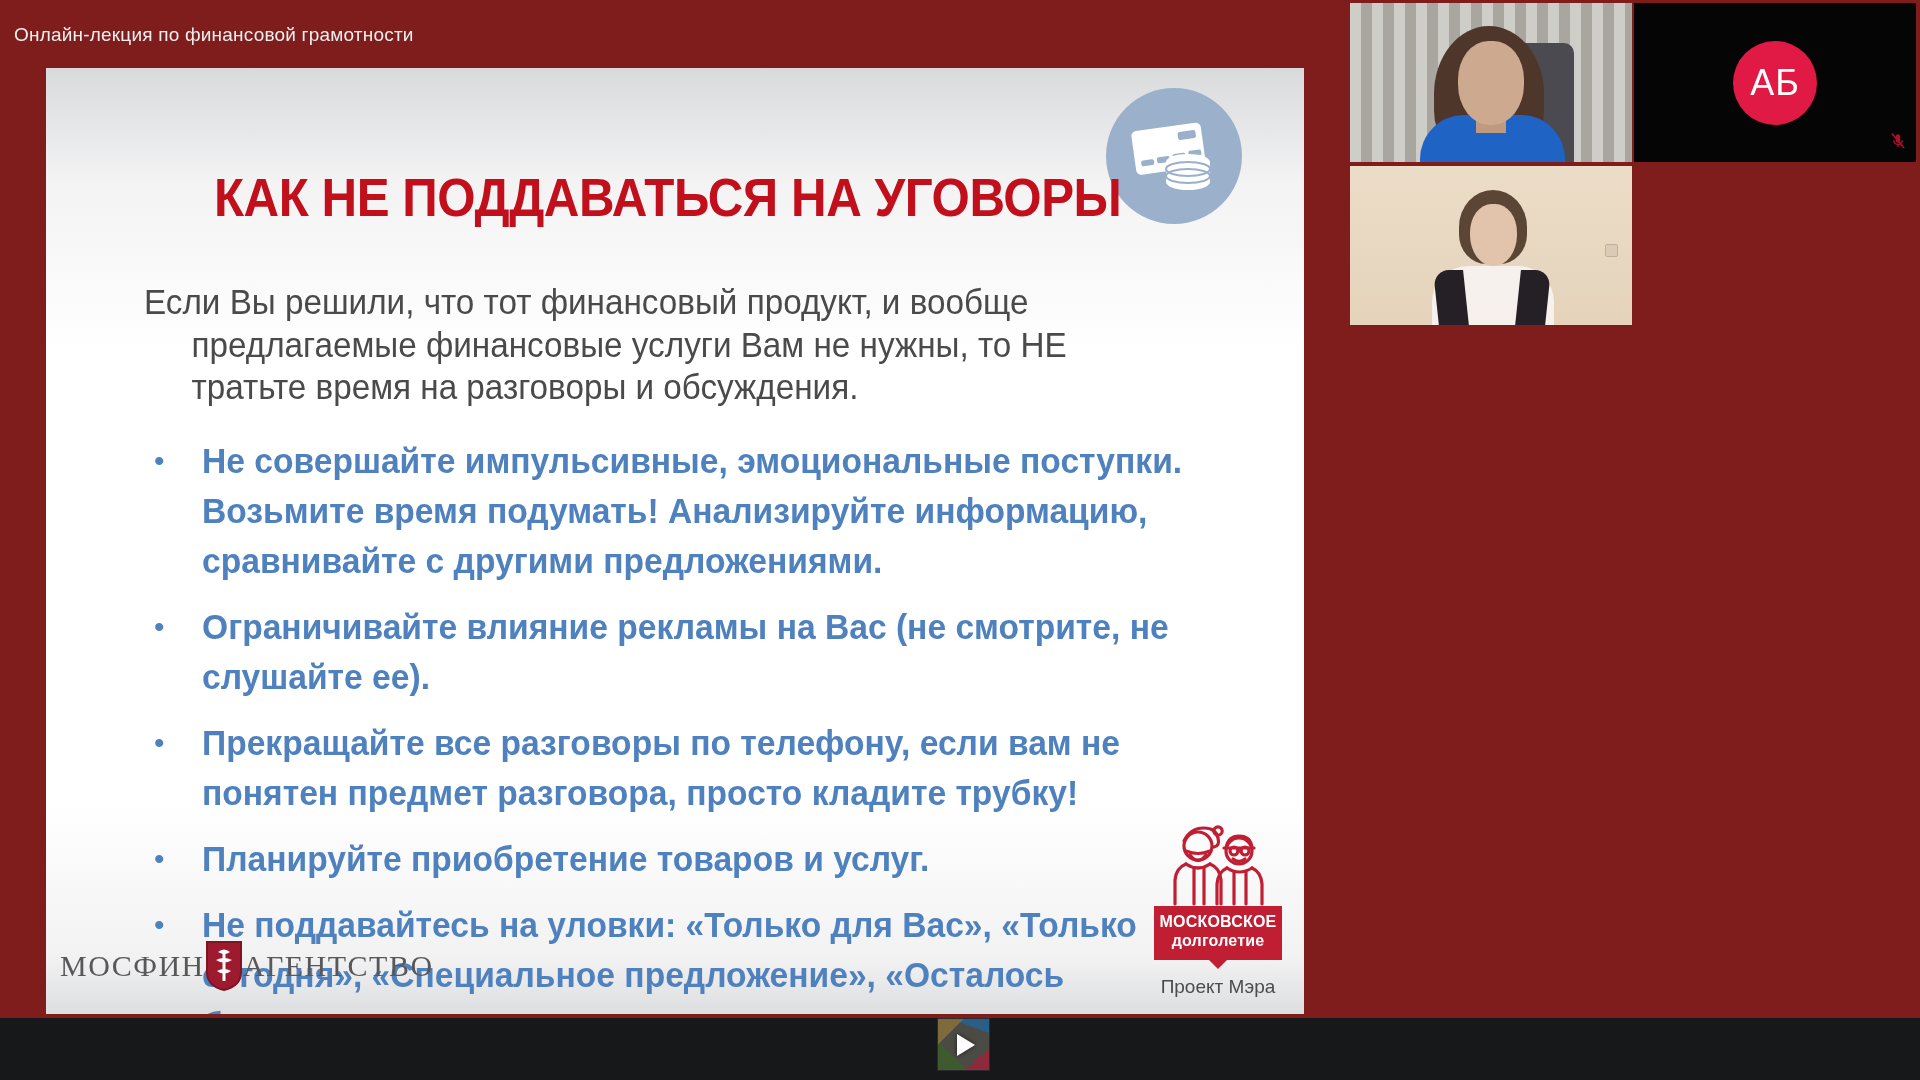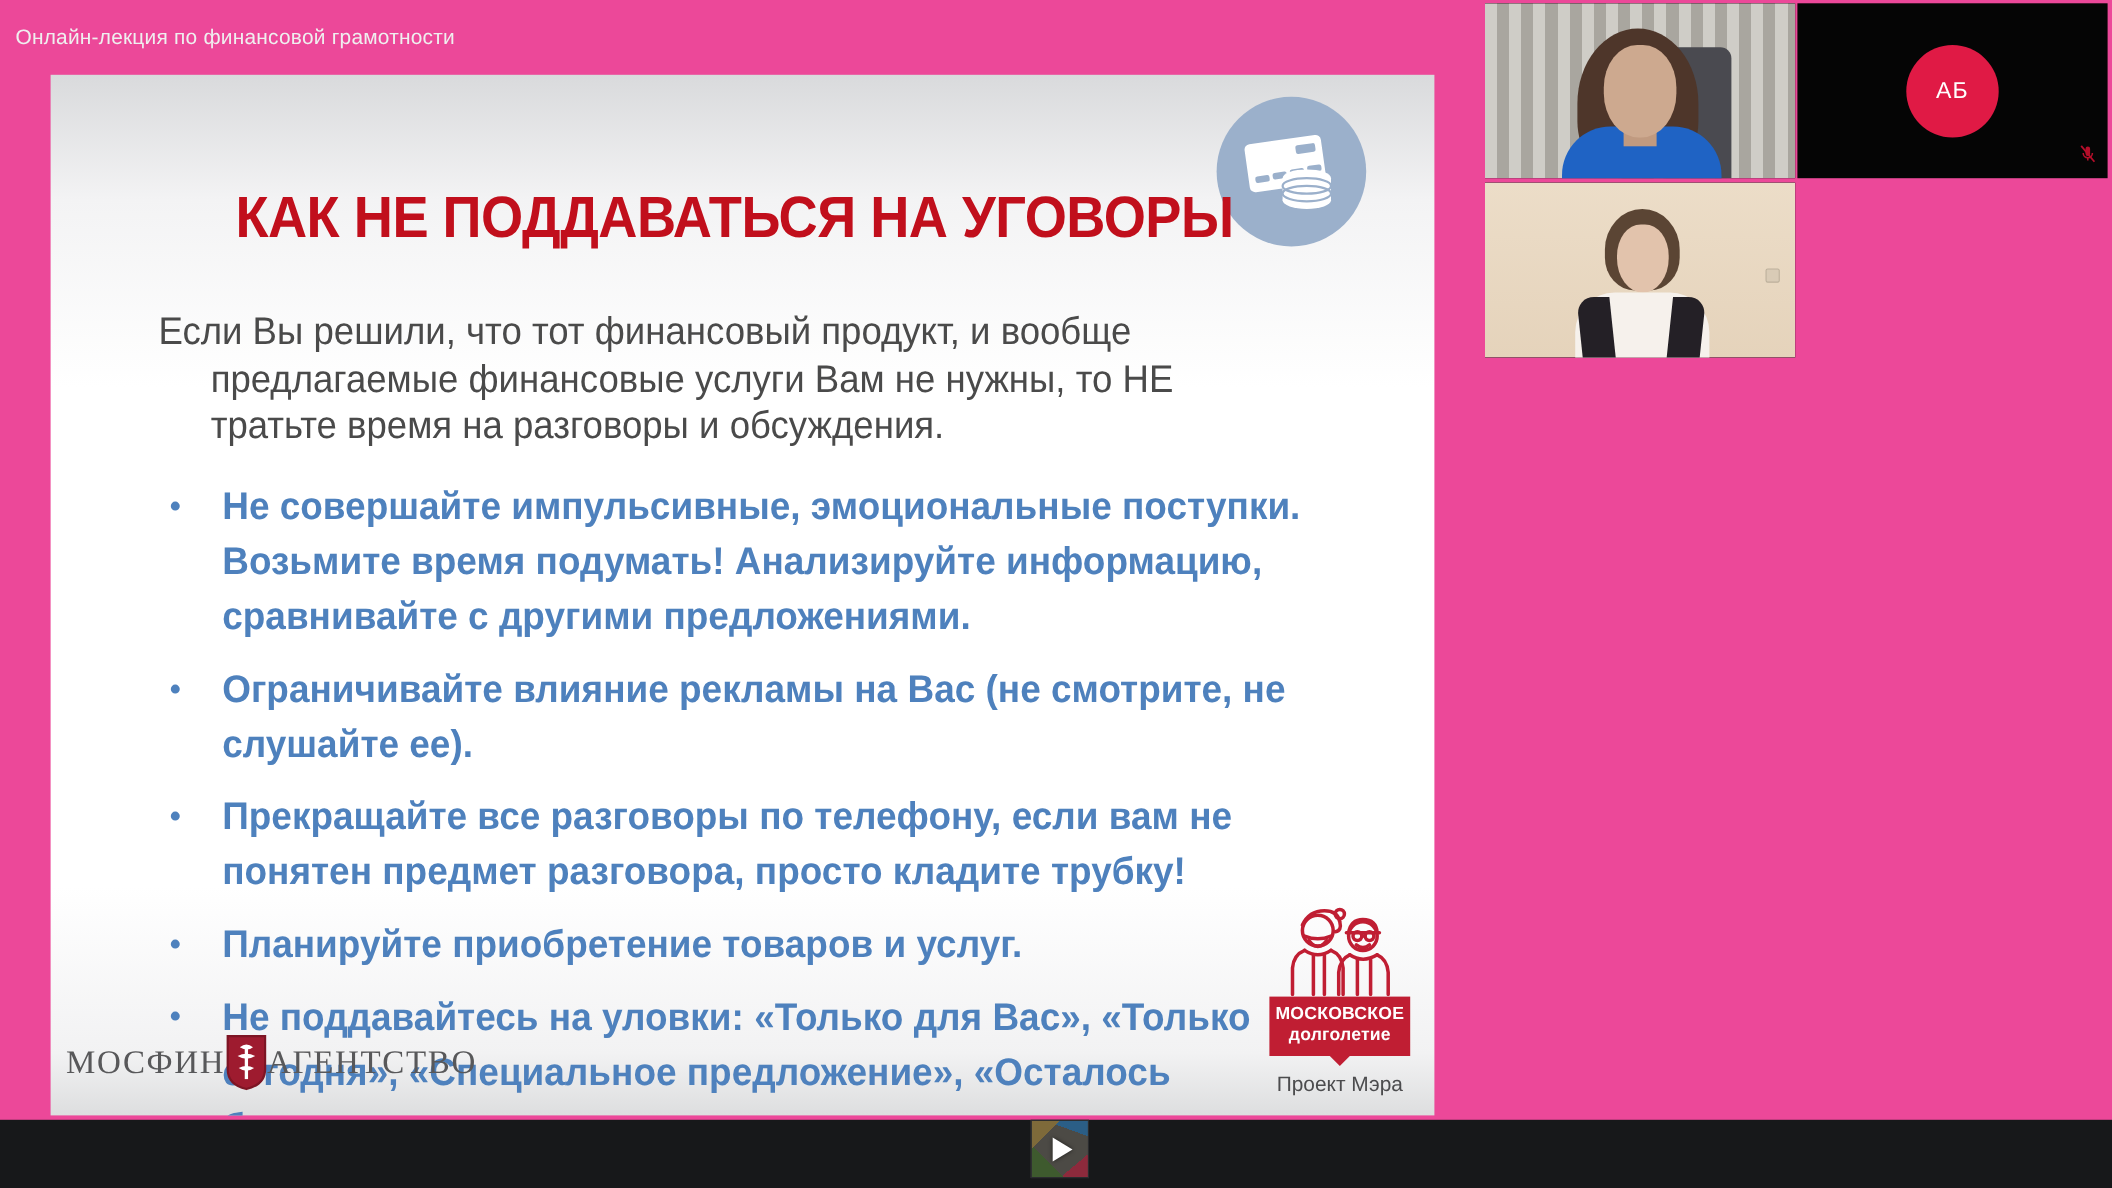--- a/index.html
+++ b/index.html
@@ -2,21 +2,21 @@
 <html><head>
 <meta charset="utf-8">
 <style>
   * { box-sizing: border-box; margin: 0; padding: 0; }
   html, body {
     width: 1920px; height: 1080px;
     background: #17181a;
     font-family: "Liberation Sans", sans-serif;
     overflow: hidden;
   }
-  #root { position: relative; width: 1920px; height: 1080px; background: #ec4899; }
+  #root { position: relative; width: 1920px; height: 1080px; background: #7f1d1d; }
 
   
   .page-title {
     position: absolute; left: 14px; top: 24px;
     color: #efefef; font-size: 19px; letter-spacing: .2px;
     white-space: nowrap;
   }
 
   
   .slide-stage {
@@ -148,21 +148,21 @@
   .t2-shirt{ position: absolute; left: 82px; top: 100px; width: 122px; height: 60px; background:#f6f1ec; border-radius: 36px 36px 0 0; }
   .t2-vestL{ position: absolute; left: 86px; top: 104px; width: 30px; height: 56px; background:#242026; border-radius: 16px 0 0 0; transform: skewX(6deg); }
   .t2-vestR{ position: absolute; left: 168px; top: 104px; width: 30px; height: 56px; background:#242026; border-radius: 0 16px 0 0; transform: skewX(-6deg); }
   .t2-socket { position: absolute; right: 14px; top: 78px; width: 13px; height: 13px; background:#d9cbb6; border: 1px solid #bdb09c; border-radius:2px; }
 
   .avatar-circle {
     position: absolute; left: 50%; top: 50%; transform: translate(-50%,-50%);
     width: 84px; height: 84px; border-radius: 50%;
     background: #e01a45;
     display: flex; align-items: center; justify-content: center;
-    color: #fff; font-size: 21px; letter-spacing: 1px;
+    color: #fff; font-size: 36px; letter-spacing: 1px;
   }
   .tile-mic-muted { position: absolute; right: 10px; bottom: 8px; opacity: .9; }
 
   
   .controls {
     position: absolute; left: 0; bottom: 0; width: 1920px; height: 62px;
     background: #17181a;
     display: flex; align-items: center; flex-direction: column;
   }
   .play-btn {

